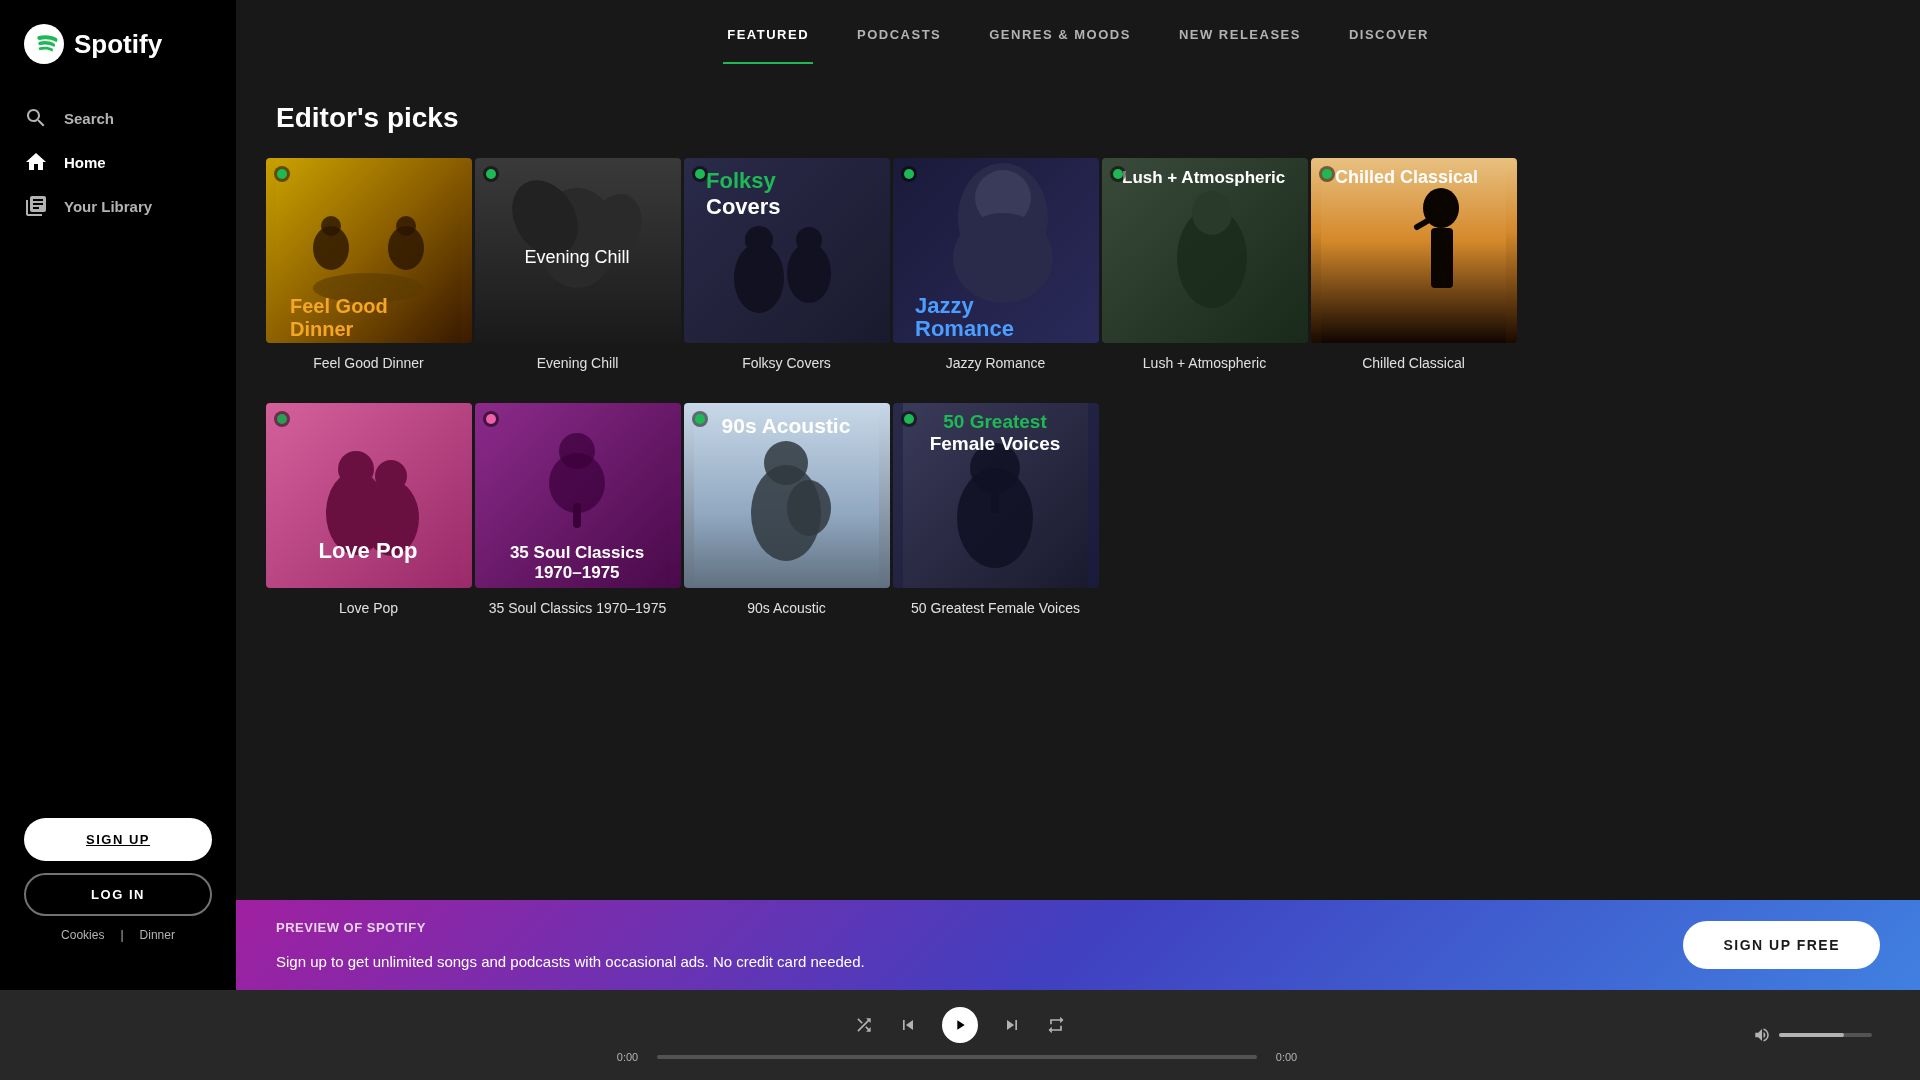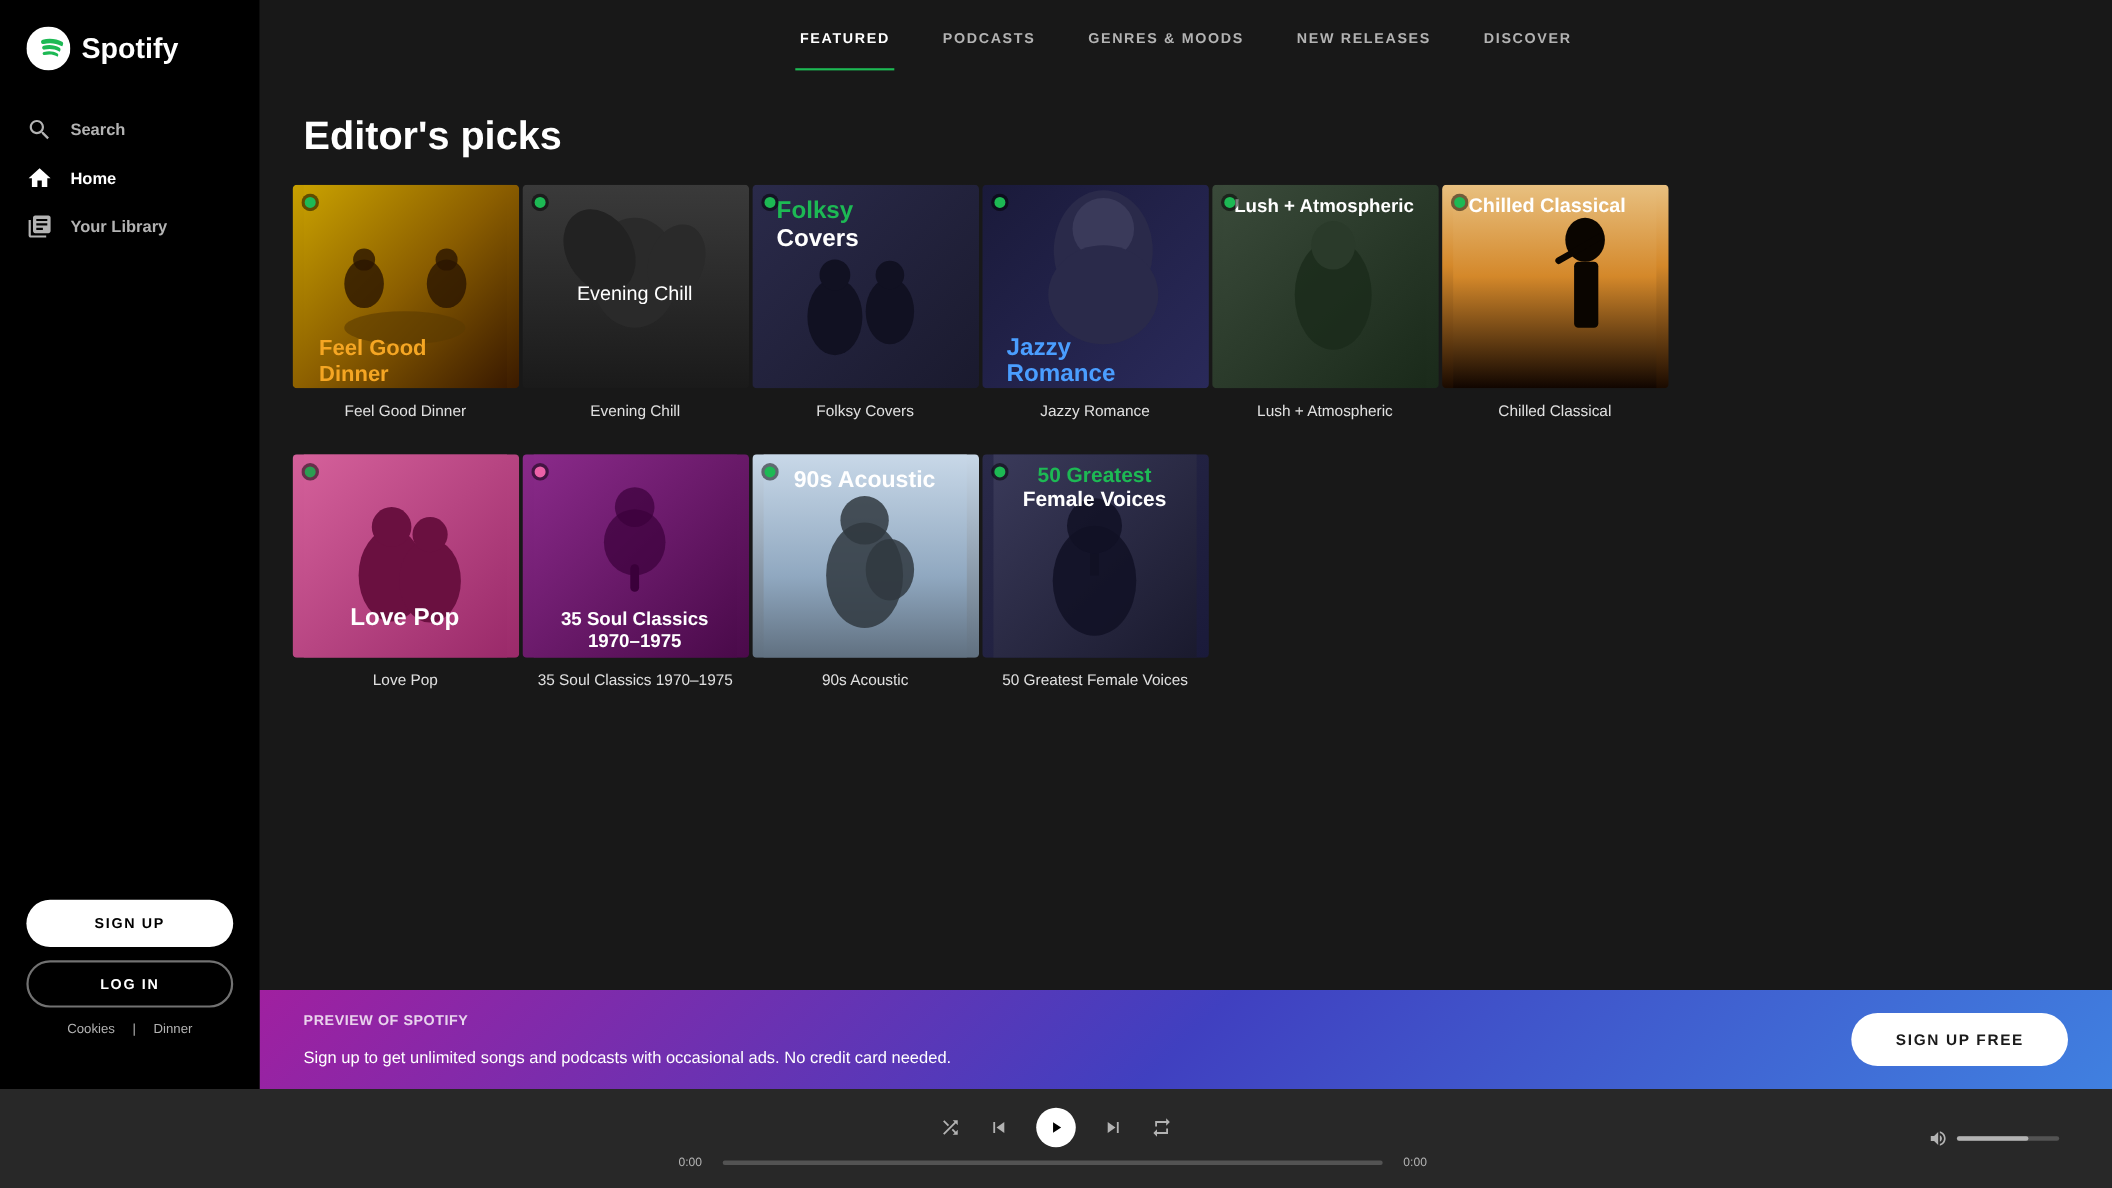--- a/index.html
+++ b/index.html
@@ -10,37 +10,37 @@
 
     
     .sidebar { width: 236px; background: #000; display: flex; flex-direction: column; padding: 24px 0; flex-shrink: 0; }
     .logo-area { display: flex; align-items: center; padding: 0 24px 32px; }
     .logo-icon { width: 40px; height: 40px; margin-right: 10px; }
     .logo-text { font-size: 26px; font-weight: 700; color: #fff; }
     .nav-item { display: flex; align-items: center; padding: 10px 24px; cursor: pointer; color: #b3b3b3; font-size: 15px; font-weight: 600; gap: 16px; }
     .nav-item.active { color: #fff; }
     .nav-icon { width: 24px; height: 24px; flex-shrink: 0; }
     .sidebar-bottom { margin-top: auto; padding: 24px; display: flex; flex-direction: column; gap: 12px; }
-    .btn-signup { background: #fff; color: #000; border: none; border-radius: 30px; padding: 14px; font-size: 13px; font-weight: 700; cursor: pointer; letter-spacing: 1.5px; text-transform: uppercase; }
+    .btn-signup { background: #fff; color: #000; border: none; border-radius: 30px; padding: 14px; font-size: 13px; font-weight: 700; cursor: pointer; letter-spacing: 1.5px; text-transform: uppercase; text-decoration: underline; }
     .btn-login { background: transparent; color: #fff; border: 2px solid #727272; border-radius: 30px; padding: 12px; font-size: 13px; font-weight: 700; cursor: pointer; letter-spacing: 1.5px; text-transform: uppercase; }
     .footer-links { display: flex; gap: 16px; justify-content: center; font-size: 12px; color: #b3b3b3; }
     .footer-links a { color: #b3b3b3; text-decoration: none; }
     .divider { color: #b3b3b3; }
 
     
     .main-content { flex: 1; background: #181818; display: flex; flex-direction: column; overflow: hidden; }
 
     
     .top-nav { display: flex; align-items: center; justify-content: center; padding: 0 40px; height: 70px; background: #181818; gap: 40px; }
     .nav-tab { font-size: 13px; font-weight: 700; letter-spacing: 1.5px; color: #b3b3b3; cursor: pointer; padding: 20px 4px; text-transform: uppercase; border-bottom: 2px solid transparent; }
     .nav-tab.active { color: #fff; border-bottom: 2px solid #1db954; }
 
     
     .content-area { flex: 1; overflow-y: auto; padding: 32px 40px; }
-    .section-title { font-size: 36px; font-weight: 700; margin-bottom: 24px; }
+    .section-title { font-size: 28px; font-weight: 700; margin-bottom: 24px; }
 
     
     .playlist-grid { display: flex; flex-wrap: wrap; gap: 24px; margin-bottom: 32px; }
     .playlist-card { display: flex; flex-direction: column; align-items: center; cursor: pointer; width: 185px; }
     .playlist-img { width: 206px; height: 185px; border-radius: 4px; position: relative; overflow: hidden; }
     .playlist-img-inner { width: 100%; height: 100%; display: flex; align-items: center; justify-content: center; }
     .playlist-title { margin-top: 12px; font-size: 14px; font-weight: 400; color: #e0e0e0; text-align: center; }
     .spotify-dot { position: absolute; top: 8px; left: 8px; width: 16px; height: 16px; }
 
     

